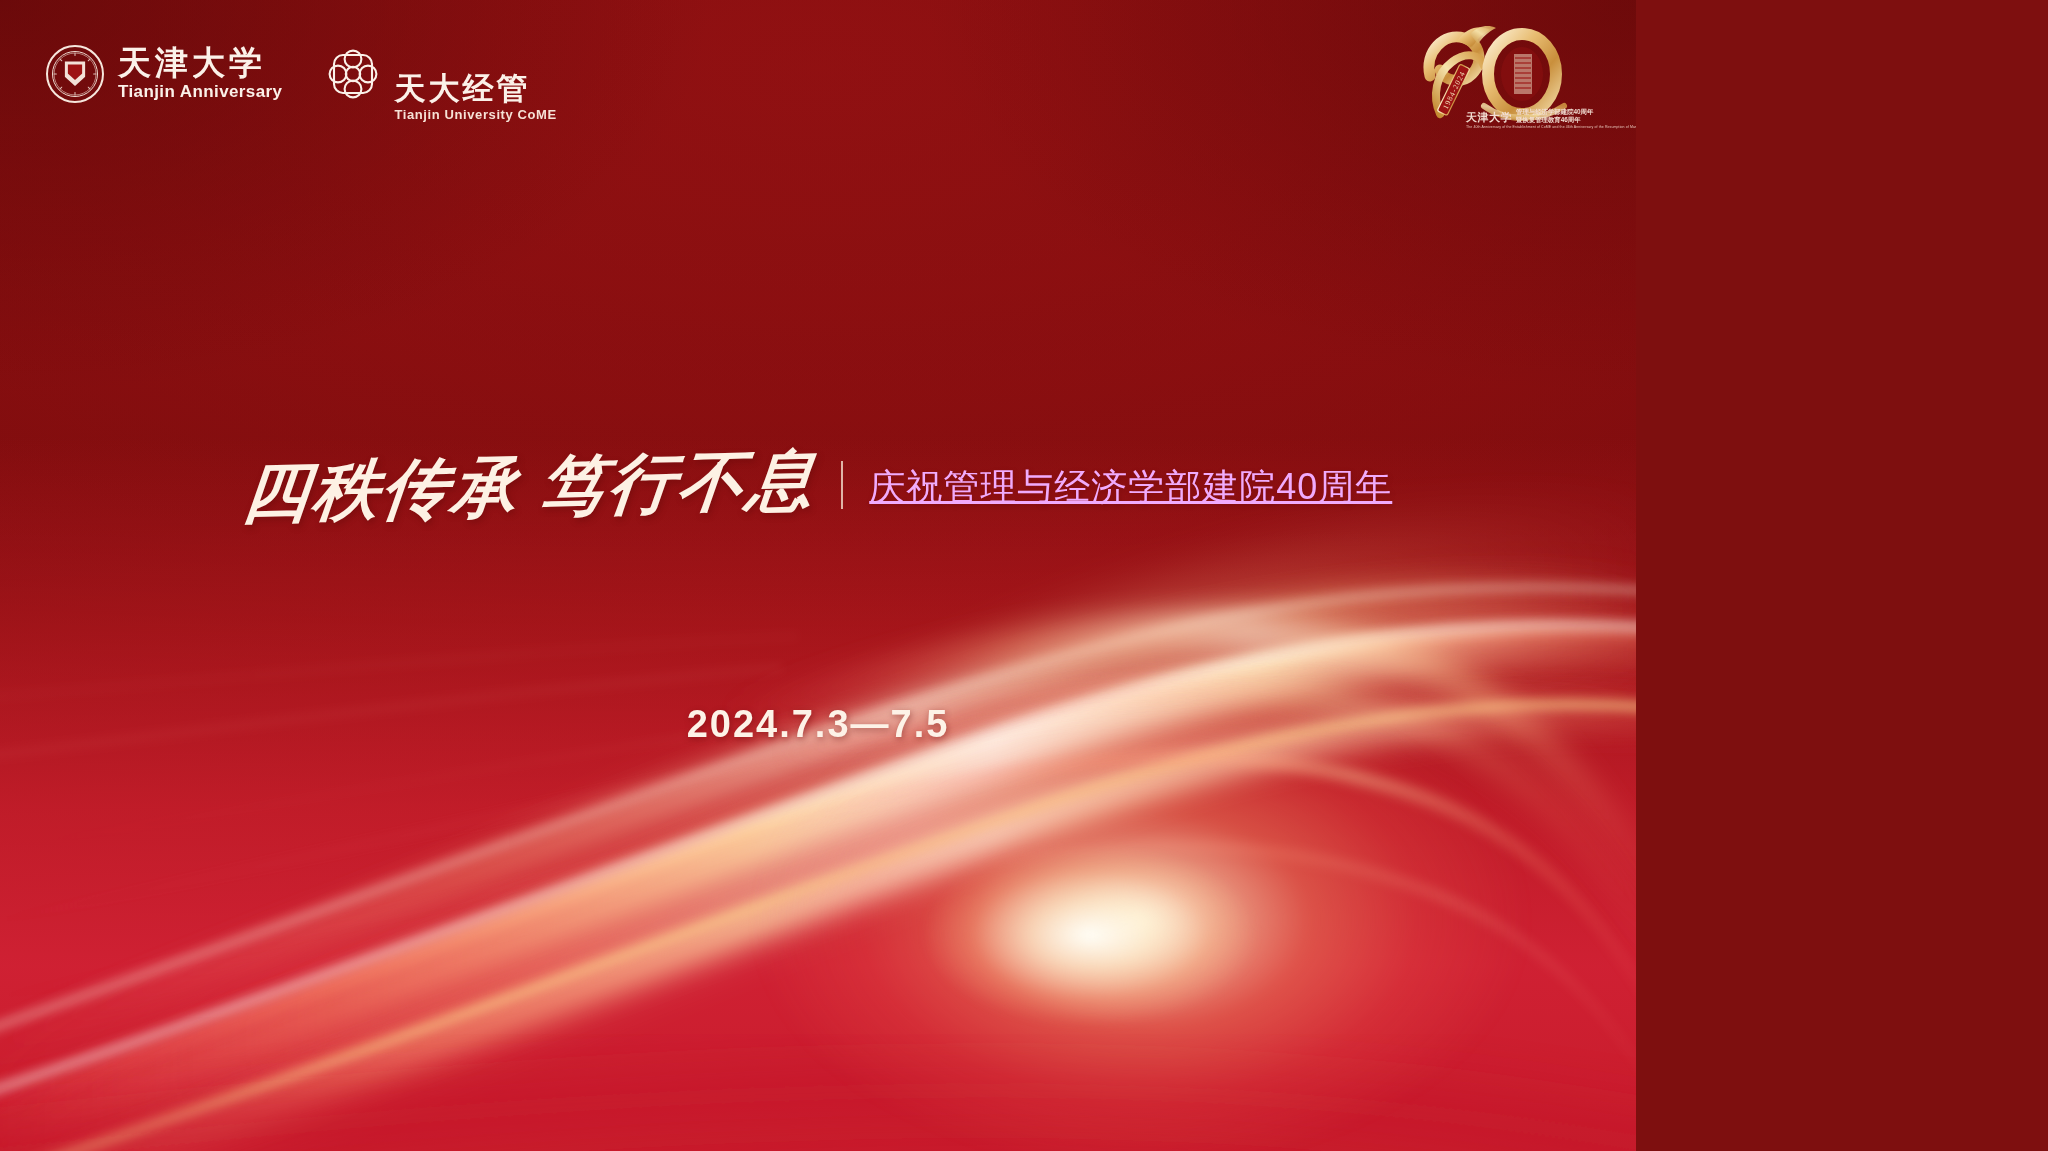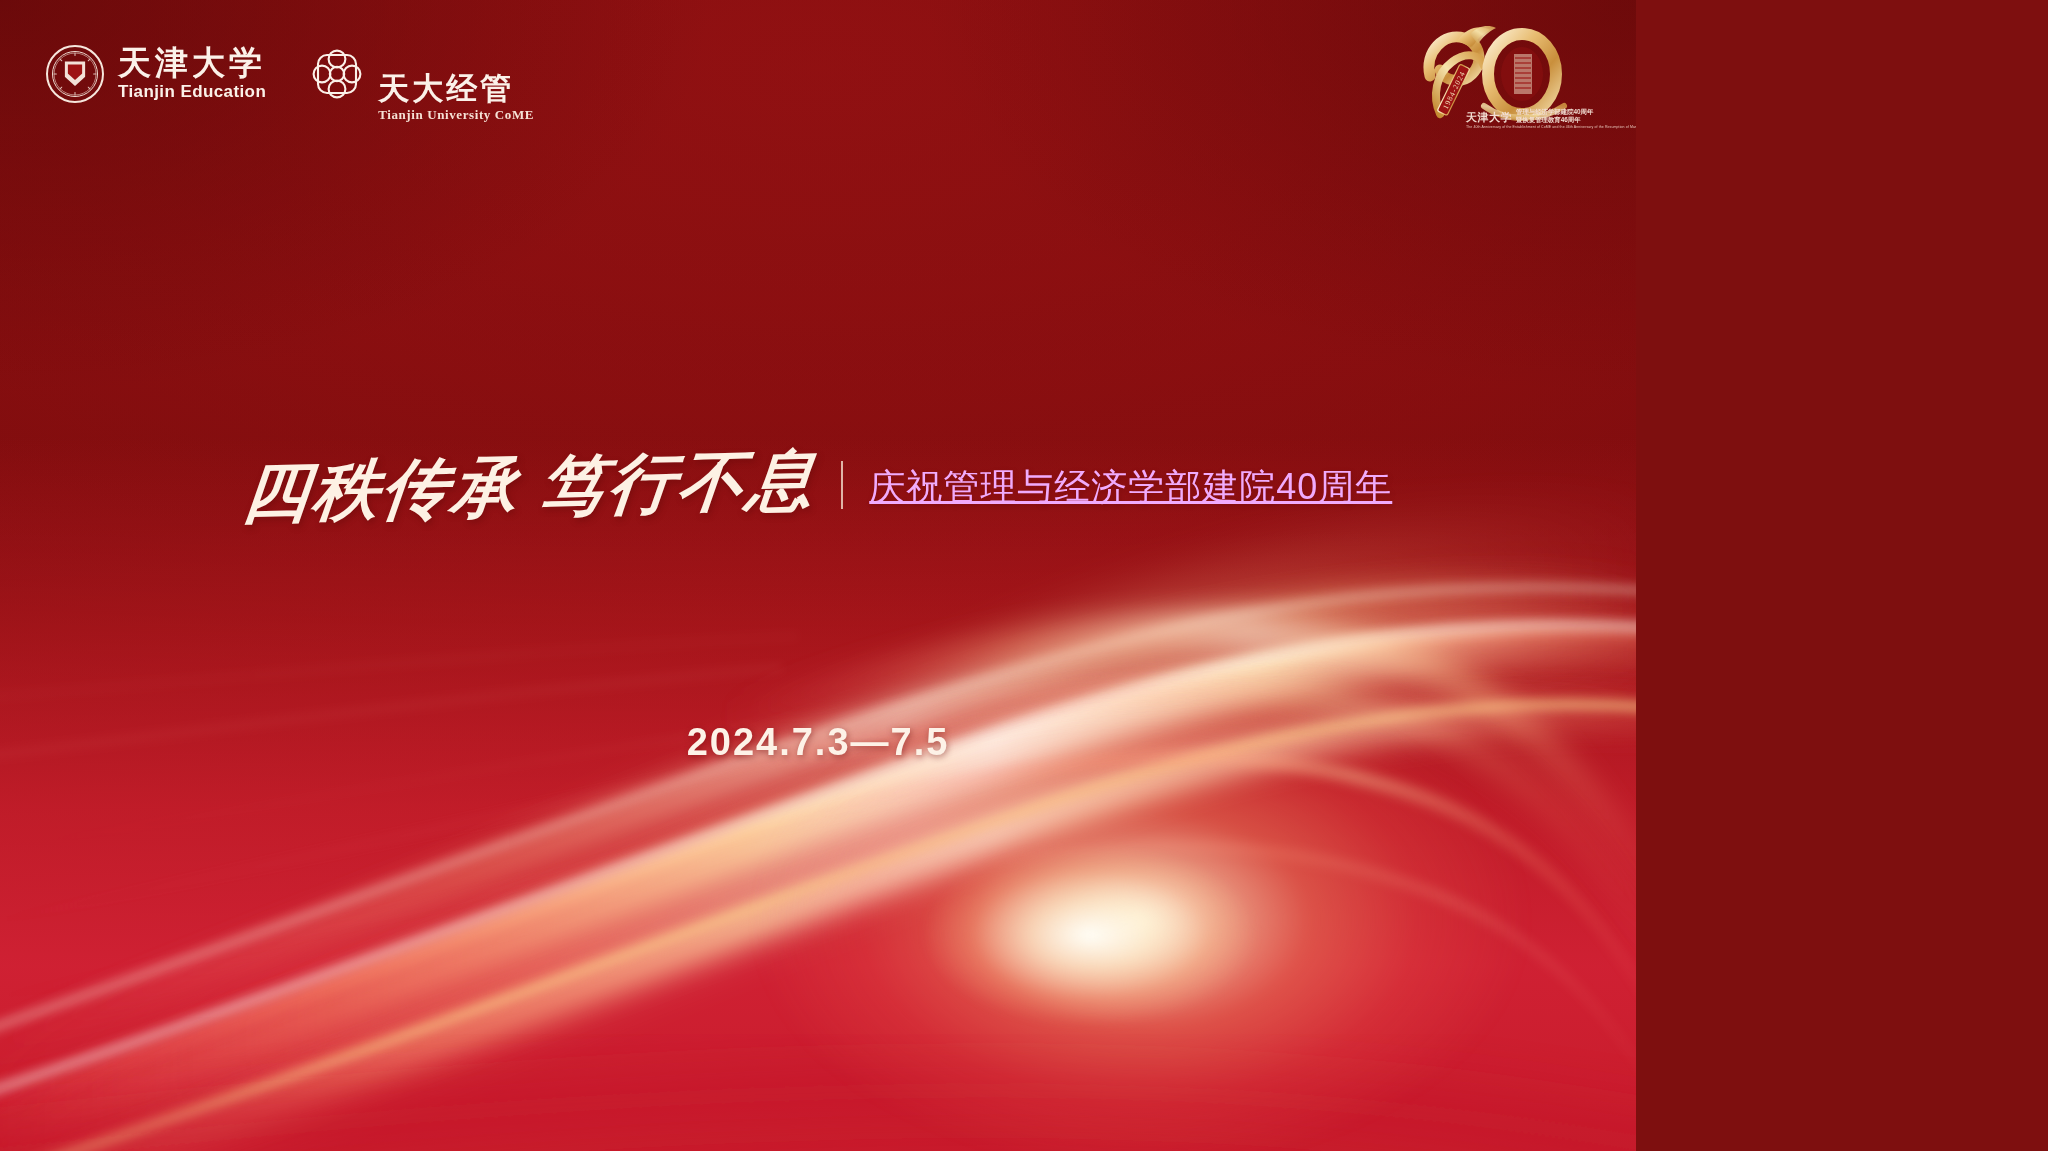--- a/index.html
+++ b/index.html
@@ -114,21 +114,21 @@
   }
 
   .knot{width:54px;height:54px;flex:0 0 auto;}
   .come-word{display:flex;flex-direction:column;gap:4px;margin-top:47px;}
   .come-cn{
     font-family:"Liberation Serif","DejaVu Serif",serif;
     font-size:31px;font-weight:700;letter-spacing:3px;
     color:#fbf1e9;line-height:1;white-space:nowrap;
   }
   .come-en{
-    font-family:Liberation Serif, serif;
+    font-family:Liberation Sans, sans-serif;
     font-size:13px;font-weight:700;letter-spacing:.6px;
     color:#f6e2d6;line-height:1;white-space:nowrap;
   }
 
   
   .emblem{
     position:absolute;top:18px;right:26px;
     width:196px;height:118px;z-index:6;
   }
   .emblem svg{width:100%;height:100%;display:block;}
@@ -210,21 +210,21 @@
   .info{
     position:absolute;top:692px;left:0;right:0;
     text-align:center;z-index:5;
   }
   .organizer{
     font-size:36px;font-weight:700;color:#fdf2e7;
     letter-spacing:1.5px;line-height:1.5;
     text-shadow:1px 2px 6px rgba(100,8,8,.45);
   }
   .dates{
-    margin-top:26px;
+    margin-top:8px;
     font-size:38px;font-weight:700;color:#fdf2e7;
     letter-spacing:2px;line-height:1.3;
     text-shadow:1px 2px 6px rgba(100,8,8,.45);
   }
 </style>
 </head>
 <body>
 
 <div id="poster">
 
@@ -320,21 +320,21 @@
             <line x1="29" y1="51.5" x2="29" y2="49"></line>
             <line x1="13" y1="45" x2="14.8" y2="43.2"></line>
             <line x1="6.5" y1="29" x2="9" y2="29"></line>
             <line x1="13" y1="13" x2="14.8" y2="14.8"></line>
           </g>
         </svg>
         <div class="seal-shield"></div>
       </div>
       <div class="tu-word">
         <div class="tu-cn">天津大学</div>
-        <div class="tu-en">Tianjin Education</div>
+        <div class="tu-en">Tianjin Anniversary</div>
       </div>
     </div>
 
     <div class="logo-block">
       <svg class="knot" viewBox="0 0 54 54" aria-hidden="true">
         <g fill="none" stroke="#fbf1e9" stroke-width="2.1">
           <circle cx="27" cy="12" r="8.4"></circle>
           <circle cx="42" cy="27" r="8.4"></circle>
           <circle cx="27" cy="42" r="8.4"></circle>
           <circle cx="12" cy="27" r="8.4"></circle>

